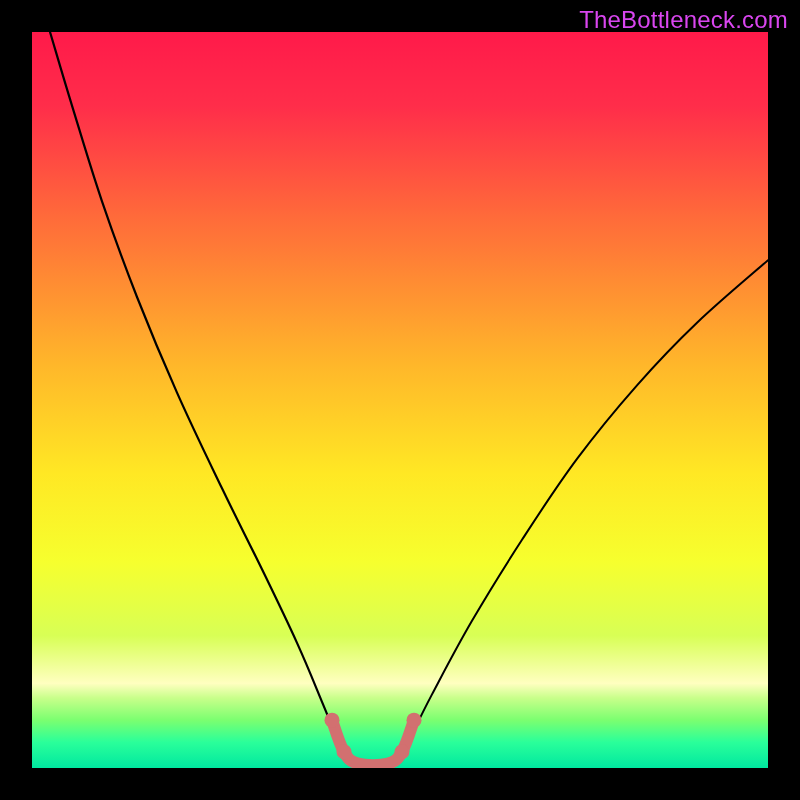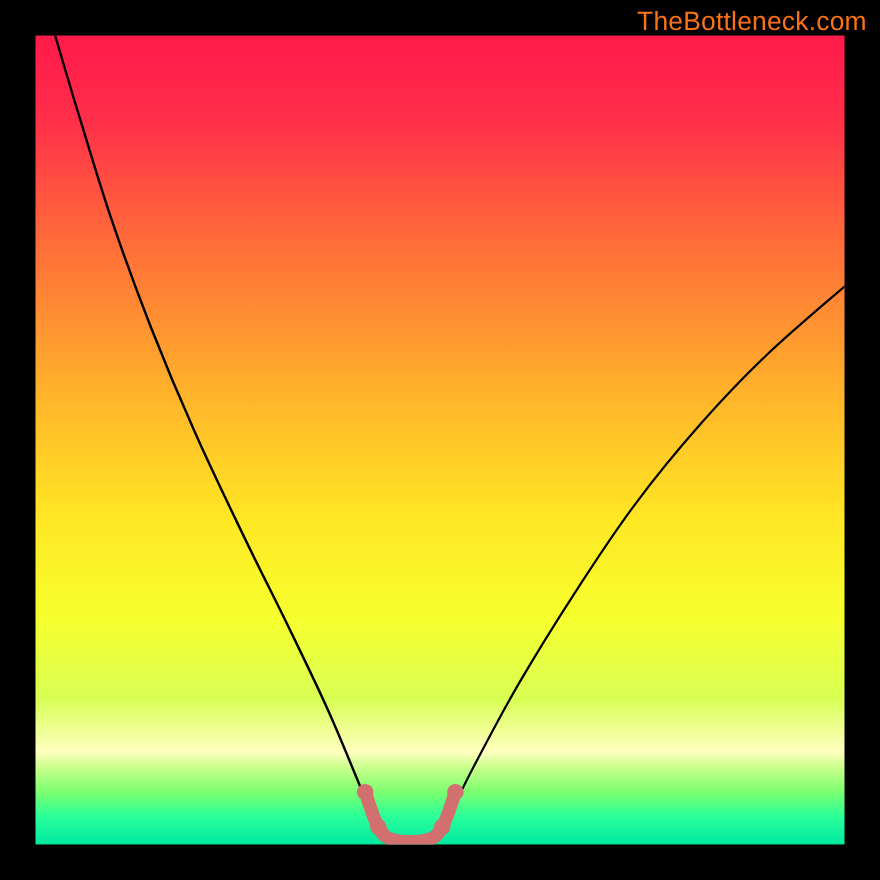--- a/index.html
+++ b/index.html
@@ -25,21 +25,21 @@
     width: 736px;
     height: 736px;
     overflow: hidden;
   }
   .watermark {
     position: absolute;
     top: 6px;
     right: 12px;
     font-family: Arial, Helvetica, sans-serif;
     font-size: 24px;
-    color: #f97316;
+    color: #d946ef;
     font-weight: 500;
     letter-spacing: 0.2px;
   }
   svg {
     display: block;
   }
 </style>
 </head>
 <body>
 

